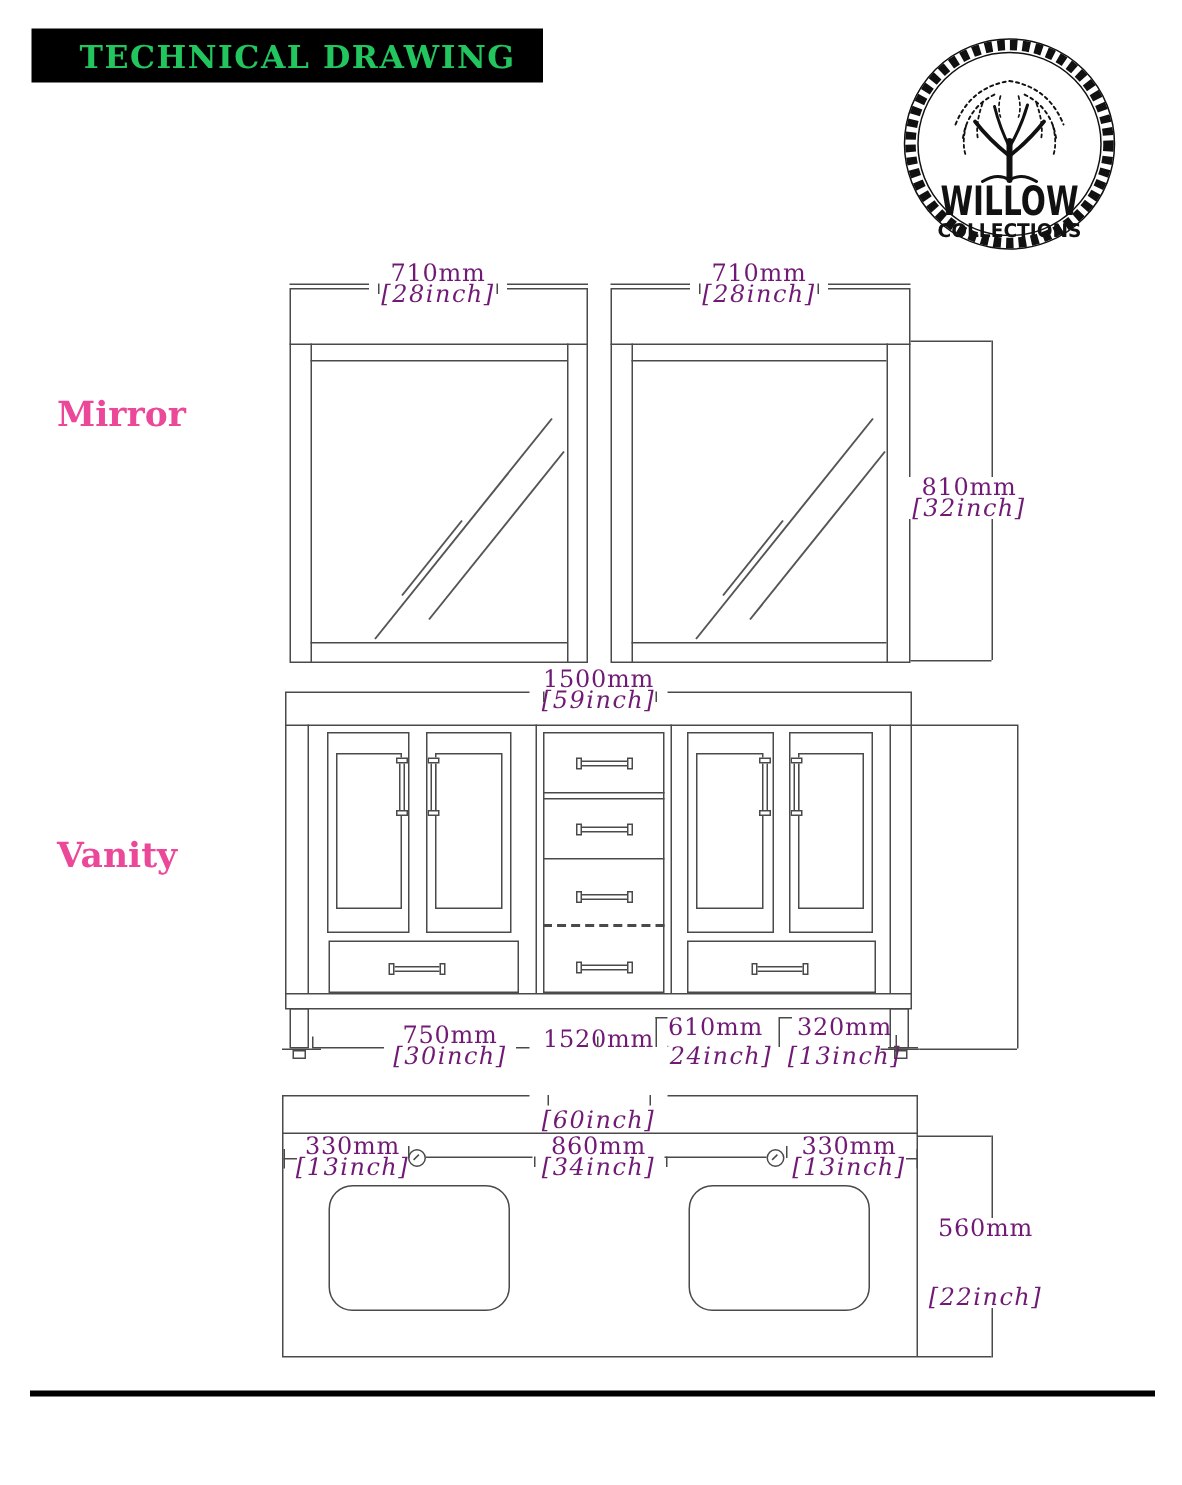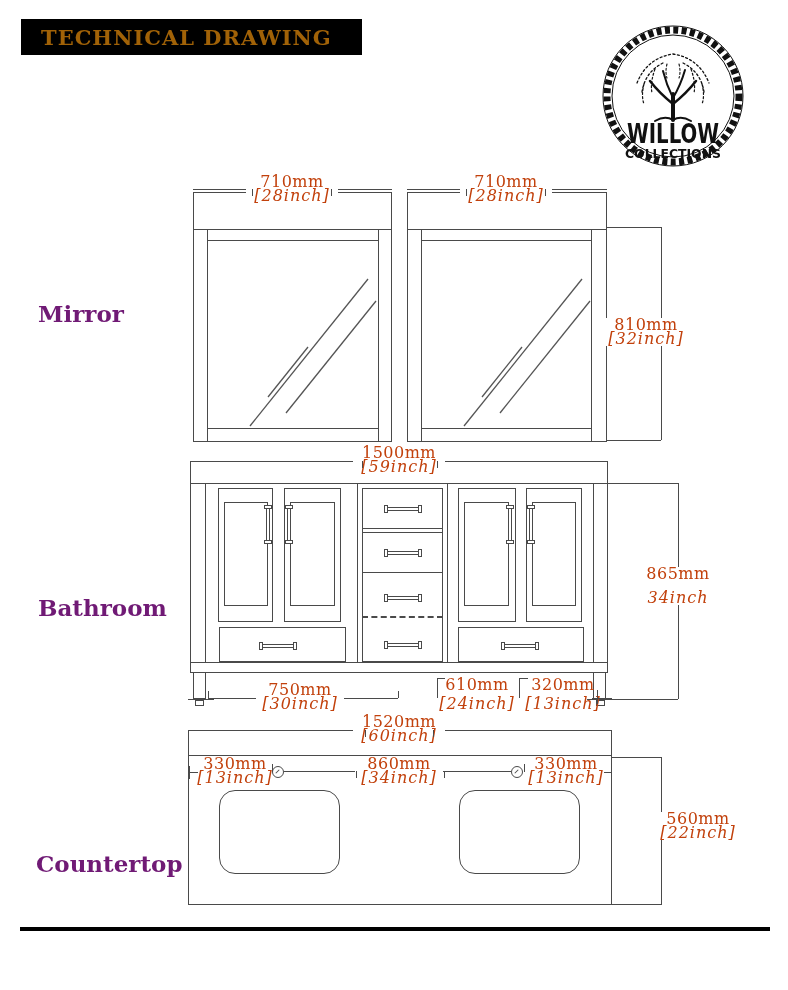--- a/index.html
+++ b/index.html
@@ -4,28 +4,28 @@
 <style>
   html,body{margin:0;padding:0;background:#fff;}
   #page{position:relative;width:788px;height:990px;background:#fff;overflow:hidden;
         font-family:"DejaVu Serif",serif;color:#333;}
   .hl{position:absolute;height:1px;background:#4a4a4a;z-index:1;}
   .vl{position:absolute;width:1px;background:#4a4a4a;z-index:1;}
   .tick{z-index:6;}
   .bx{position:absolute;border:1px solid #4a4a4a;box-sizing:border-box;background:transparent;z-index:1;}
   .dash{position:absolute;border-top:2px dashed #4a4a4a;height:0;z-index:2;}
   .dim{position:absolute;display:flex;flex-direction:column;align-items:center;
-       font-family:"DejaVu Serif",serif;color:#c2410c;background:#fff;z-index:5;line-height:14px;}
+       font-family:"DejaVu Serif",serif;color:#701a75;background:#fff;z-index:5;line-height:14px;}
   .dim .mm{font-size:16px;height:14px;letter-spacing:.5px;white-space:nowrap;}
   .dim .inch{font-size:16px;height:14px;letter-spacing:1px;white-space:nowrap;font-style:italic;}
   .dim.nobg{background:transparent;}
   .seclabel{position:absolute;font-family:"DejaVu Serif",serif;font-weight:bold;
-            font-size:23px;color:#701a75;z-index:3;white-space:nowrap;margin-top:37px;}
+            font-size:23px;color:#ec4899;z-index:3;white-space:nowrap;}
   .banner{position:absolute;left:21px;top:19px;width:341px;height:36px;background:#000;z-index:4;}
-  .banner span{display:block;padding-left:20px;line-height:37px;color:#a16207;font-weight:bold;
+  .banner span{display:block;padding-left:32px;line-height:37px;color:#22c55e;font-weight:bold;
                font-size:21px;letter-spacing:1px;font-family:"DejaVu Serif",serif;white-space:nowrap;}
   .vh{position:absolute;width:4px;height:37px;border:1px solid #4a4a4a;background:#fff;box-sizing:border-box;z-index:3;}
   .vh::before,.vh::after{content:"";position:absolute;left:-3px;width:8px;height:4px;border:1px solid #4a4a4a;background:#fff;box-sizing:border-box;}
   .vh::before{top:-2px;}.vh::after{bottom:-2px;}
   .hh{position:absolute;height:4px;width:36px;border:1px solid #4a4a4a;background:#fff;box-sizing:border-box;z-index:3;}
   .hh::before,.hh::after{content:"";position:absolute;top:-3px;height:8px;width:4px;border:1px solid #4a4a4a;background:#fff;box-sizing:border-box;}
   .hh::before{left:-2px;}.hh::after{right:-2px;}
   .sink{position:absolute;border:1px solid #4a4a4a;border-radius:16px;box-sizing:border-box;z-index:2;}
   .faucet{position:absolute;width:12px;height:12px;border:1px solid #4a4a4a;border-radius:50%;box-sizing:border-box;background:#fff;z-index:6;}
   .faucet::after{content:"";position:absolute;left:2px;top:4px;width:5px;height:1px;background:#4a4a4a;transform:rotate(-45deg);}
@@ -64,22 +64,21 @@
       <path d="M94,49 q5,14 3,24" stroke-width="1.2" stroke-dasharray="2 2.2"></path>
       <path d="M70,44 q-2,8 0,14" stroke-width="1.1" stroke-dasharray="2 2.2"></path>
       <path d="M82,44 q2,8 0,14" stroke-width="1.1" stroke-dasharray="2 2.2"></path>
       <path d="M58,101 q10,-6 18,-1 q8,-5 18,1" stroke-width="2"></path>
     </g>
     <text x="76" y="123" text-anchor="middle" font-family="DejaVu Sans, sans-serif" font-weight="bold" font-size="27" textLength="92" lengthAdjust="spacingAndGlyphs" fill="#111">WILLOW</text>
     <text x="76" y="138" text-anchor="middle" font-family="DejaVu Sans, sans-serif" font-weight="bold" font-size="12.5" textLength="96" lengthAdjust="spacingAndGlyphs" fill="#111">COLLECTIONS</text>
   </svg>
 
   <div class="seclabel" style="left:38px;top:263px;">Mirror</div>
-  <div class="seclabel" style="left:38px;top:557px;">Bathroom</div>
-  <div class="seclabel" style="left:36px;top:813px;">Countertop</div>
+  <div class="seclabel" style="left:38px;top:557px;">Vanity</div>
 
   <div class="hl" style="left:193px;top:189px;width:199px;"></div>
   <div class="dim" style="left:246px;top:175px;width:92px;">
     <div class="mm">710mm</div>
     <div class="inch">[28inch]</div>
   </div>
   <div class="vl tick" style="left:252px;top:189px;height:7px;"></div>
   <div class="vl tick" style="left:331px;top:189px;height:7px;"></div>
 
   <div>
@@ -175,24 +174,20 @@
     <div class="hl" style="left:188px;top:699px;width:26px;"></div>
     <div class="bx" style="left:195px;top:700px;width:9px;height:6px;"></div>
     <div class="bx" style="left:593px;top:672px;width:13px;height:27px;"></div>
     <div class="hl" style="left:587px;top:699px;width:26px;"></div>
     <div class="bx" style="left:596px;top:700px;width:9px;height:6px;"></div>
   </div>
 
   <div class="hl" style="left:608px;top:483px;width:70px;"></div>
   <div class="vl" style="left:678px;top:483px;height:216px;"></div>
   <div class="hl" style="left:613px;top:699px;width:65px;"></div>
-  <div class="dim" style="left:632px;top:567px;width:92px;">
-    <div class="mm">865mm</div>
-    <div class="inch" style="margin-top:10px;">34inch</div>
-  </div>
 
   <div class="hl" style="left:208px;top:698px;width:190px;"></div>
   <div class="vl tick" style="left:208px;top:691px;height:7px;"></div>
   <div class="vl tick" style="left:398px;top:691px;height:7px;"></div>
   <div class="dim" style="left:256px;top:683px;width:88px;">
     <div class="mm">750mm</div>
     <div class="inch">[30inch]</div>
   </div>
 
   <div class="vl tick" style="left:437px;top:678px;height:20px;"></div>
@@ -204,21 +199,21 @@
 
   <div class="vl tick" style="left:519px;top:678px;height:20px;"></div>
   <div class="hl tick" style="left:520px;top:678px;width:8px;"></div>
   <div class="dim nobg" style="left:522px;top:678px;width:82px;">
     <div class="mm">320mm</div>
     <div class="inch" style="margin-top:5px;">[13inch]</div>
   </div>
   <div class="hl tick" style="left:592px;top:698px;width:20px;"></div>
   <div class="vl tick" style="left:597px;top:690px;height:14px;"></div>
 
-  <div class="dim" style="left:353px;top:715px;width:92px;">
+  <div class="dim" style="left:353px;top:686px;width:92px;gap:40px;">
     <div class="mm">1520mm</div>
     <div class="inch">[60inch]</div>
   </div>
   <div class="vl tick" style="left:365px;top:730px;height:7px;"></div>
   <div class="vl tick" style="left:433px;top:730px;height:7px;"></div>
 
   <div>
     <div class="bx" style="left:188px;top:730px;width:424px;height:175px;"></div>
     <div class="hl" style="left:188px;top:755px;width:424px;"></div>
     <div class="sink" style="left:219px;top:790px;width:121px;height:84px;"></div>
@@ -247,20 +242,20 @@
   <div class="dim nobg" style="left:527px;top:757px;width:78px;">
     <div class="mm">330mm</div>
     <div class="inch">[13inch]</div>
   </div>
   <div class="hl" style="left:604px;top:772px;width:8px;"></div>
   <div class="vl tick" style="left:611px;top:766px;height:13px;"></div>
 
   <div class="hl" style="left:612px;top:757px;width:49px;"></div>
   <div class="hl" style="left:612px;top:904px;width:49px;"></div>
   <div class="vl" style="left:661px;top:757px;height:148px;"></div>
-  <div class="dim" style="left:653px;top:812px;width:90px;">
+  <div class="dim" style="left:612px;top:812px;width:90px;gap:32px;">
     <div class="mm">560mm</div>
     <div class="inch">[22inch]</div>
   </div>
 
   <div class="rule"></div>
 
 </div>
 
 </body></html>

